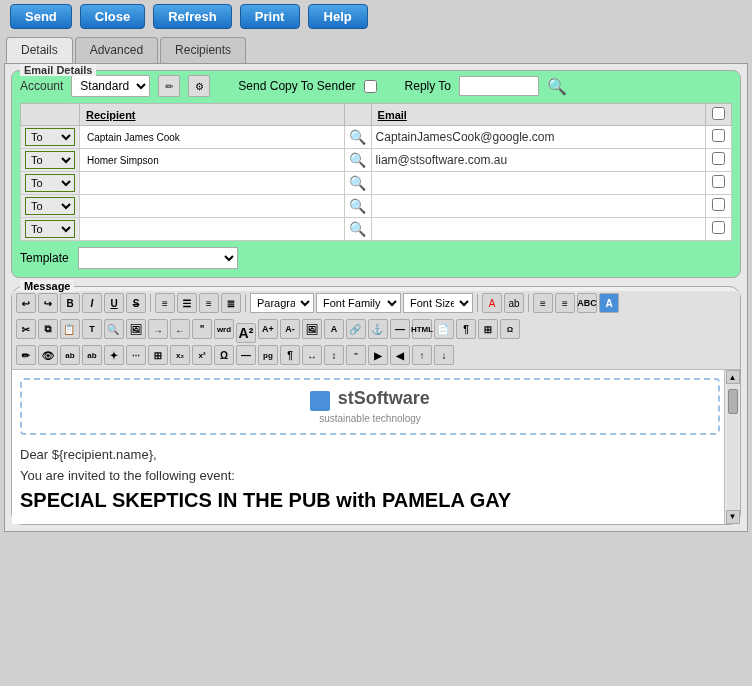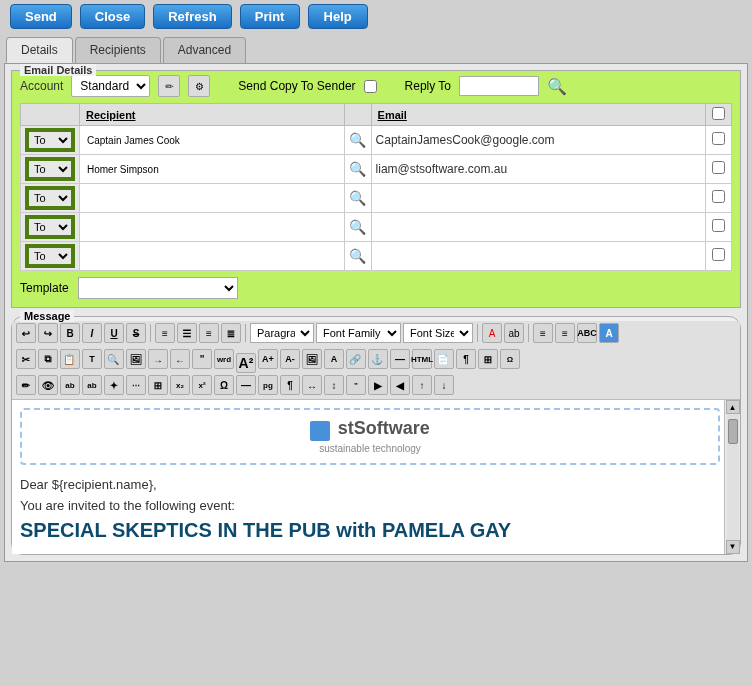--- a/index.html
+++ b/index.html
@@ -53,23 +53,23 @@
     .main-content {
       background: #e8e8e8;
       border: 1px solid #999;
       margin: 0 4px;
       padding: 6px;
     }
 
     
     .section-box {
       border: 1px solid #aaa;
-      border-radius: 0;
+      border-radius: 8px;
       margin-bottom: 8px;
-      background: #bef264;
+      background: #86efac;
     }
     .section-legend {
       font-size: 11px;
       font-weight: bold;
       color: #333;
       padding: 0 4px;
       margin-left: 8px;
       background: #f0f0f0;
       position: relative;
       top: -8px;
@@ -139,21 +139,21 @@
       padding: 2px 4px;
       background: #fff;
     }
     .recipients-table td.type-cell {
       background: #e8e8e8;
       width: 55px;
     }
     .type-select {
       width: 50px;
       font-size: 11px;
-      border: 4px solid #4d7c0f;
+      border: 1px solid #4d7c0f;
       background: #e8e8e8;
       padding: 1px;
     }
     .name-input {
       width: 140px;
       border: none;
       outline: none;
       font-size: 10px;
       padding: 1px 3px;
       background: #fff;
@@ -276,21 +276,21 @@
       color: #555;
     }
     .logo-sub {
       font-size: 10px;
       color: #888;
     }
 
     .email-body { padding: 4px 0; }
     .dear-text { font-size: 13px; color: #333; margin-bottom: 6px; }
     .invited-text { font-size: 13px; color: #333; margin-bottom: 6px; }
-    .event-title { font-size: 20px; font-weight: bold; color: #0c4a6e; margin-top: 0; }
+    .event-title { font-size: 20px; font-weight: bold; color: #000000; margin-top: 0; }
 
     
     .editor-wrapper {
       position: relative;
       background: #fff;
     }
     .editor-inner {
       overflow: hidden;
       padding: 8px;
       padding-right: 20px;
@@ -336,22 +336,22 @@
 <div class="toolbar">
   <button class="toolbar-btn">Send</button>
   <button class="toolbar-btn">Close</button>
   <button class="toolbar-btn">Refresh</button>
   <button class="toolbar-btn">Print</button>
   <button class="toolbar-btn">Help</button>
 </div>
 
 <div class="tabs">
   <div class="tab active">Details</div>
+  <div class="tab">Advanced</div>
   <div class="tab">Recipients</div>
-  <div class="tab">Advanced</div>
 </div>
 
 <div class="main-content">
 
   <div class="section-box">
     <div style="position:relative; height:10px;">
       <span class="section-legend">Email Details</span>
     </div>
     <div class="section-content">
 

